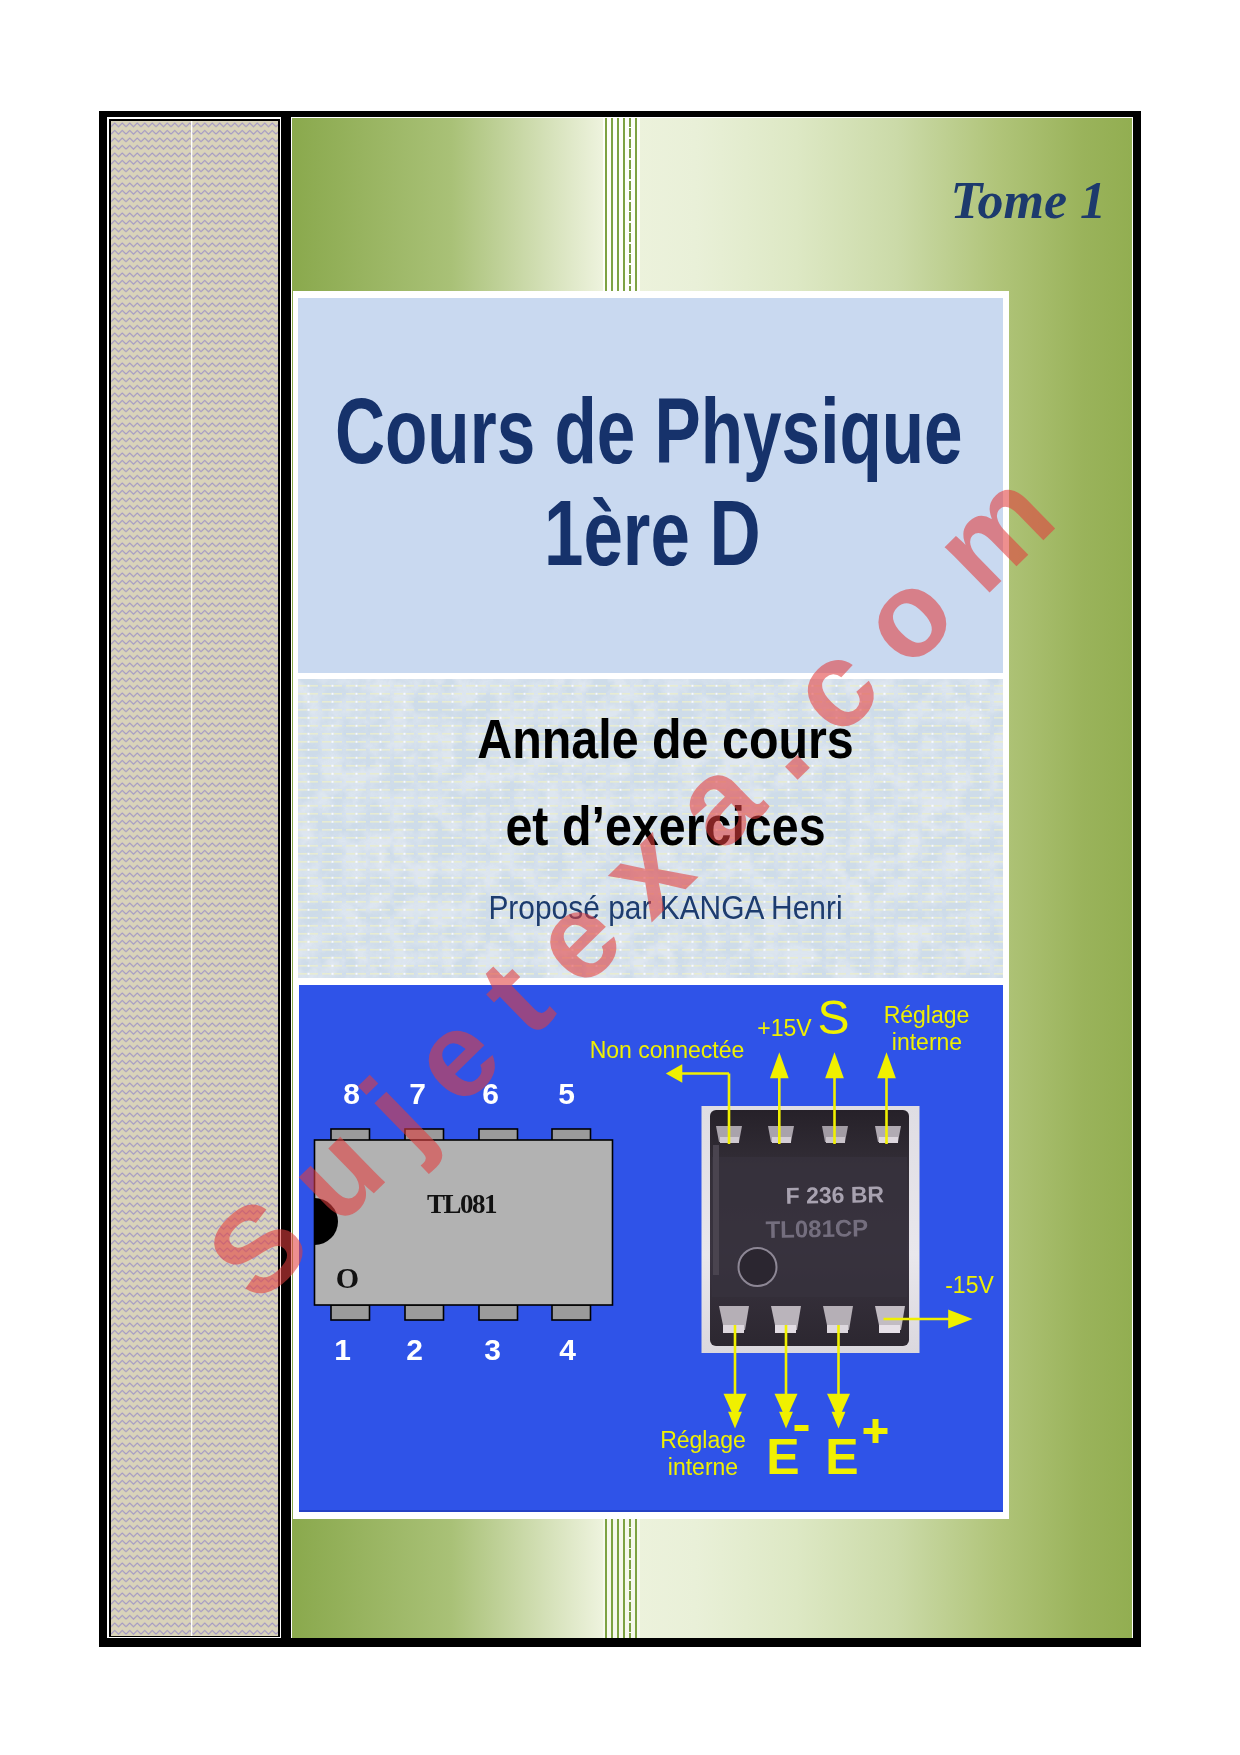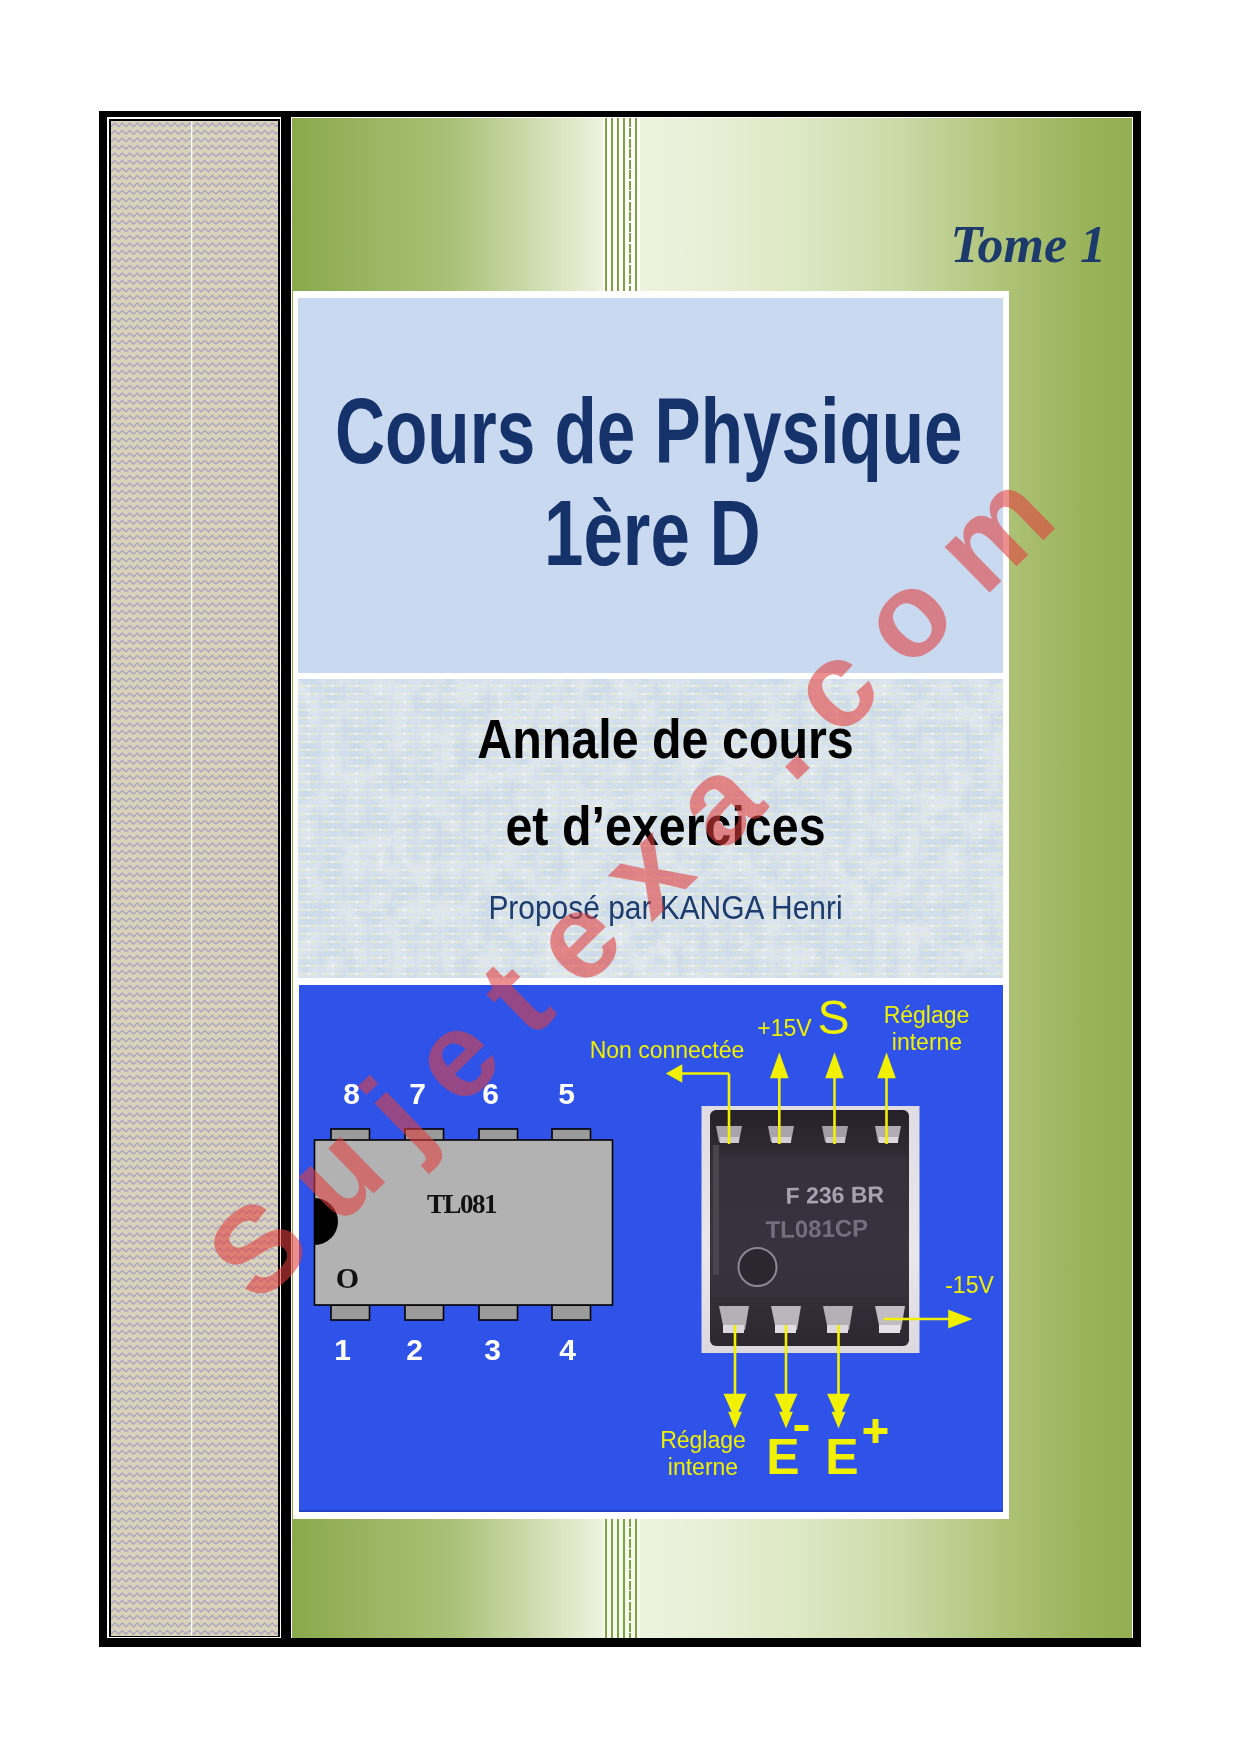--- a/index.html
+++ b/index.html
@@ -44,21 +44,21 @@
   <div class="abs" style="left:14px;top:0;width:2px;height:100%;background:#7da243;"></div>
   <div class="abs" style="left:20px;top:0;width:2px;height:100%;background:#7da243;"></div>
   <div class="abs" style="left:26px;top:0;width:2px;height:100%;background:repeating-linear-gradient(to bottom,#7da243 0 9px,transparent 9px 10.5px);"></div>
   <div class="abs" style="left:32px;top:0;width:2px;height:100%;background:#7da243;"></div>
 </div>
 
 <div class="abs" style="left:1131.5px;top:117.5px;width:1.5px;height:1520.5px;background:#fbfdf7;"></div>
 
 <div class="abs" style="left:906px;top:171px;width:200px;text-align:right;
   font-family:'Liberation Serif',serif;font-style:italic;font-weight:bold;
-  font-size:52px;color:#1d3a6d;margin-top:44px;">Tome&nbsp;1</div>
+  font-size:52px;color:#1d3a6d;">Tome&nbsp;1</div>
 
 <div class="abs" style="left:293px;top:291px;width:716px;height:1228px;background:#fff;"></div>
 
 <div class="abs" style="left:298px;top:298px;width:705px;height:375px;background:#c9d9f0;"></div>
 <div class="abs" style="left:334.5px;top:379.7px;font-weight:bold;font-size:93px;color:#16326b;line-height:102px;white-space:nowrap;transform:scaleX(0.745);transform-origin:0 0;">Cours de Physique</div>
 <div class="abs" style="left:544px;top:481.7px;font-weight:bold;font-size:93px;color:#16326b;line-height:102px;white-space:nowrap;transform:scaleX(0.762);transform-origin:0 0;">1ère D</div>
 
 <div class="abs" style="left:298px;top:679px;width:705px;height:299px;overflow:hidden;">
   <svg width="705" height="299">
     <defs>

